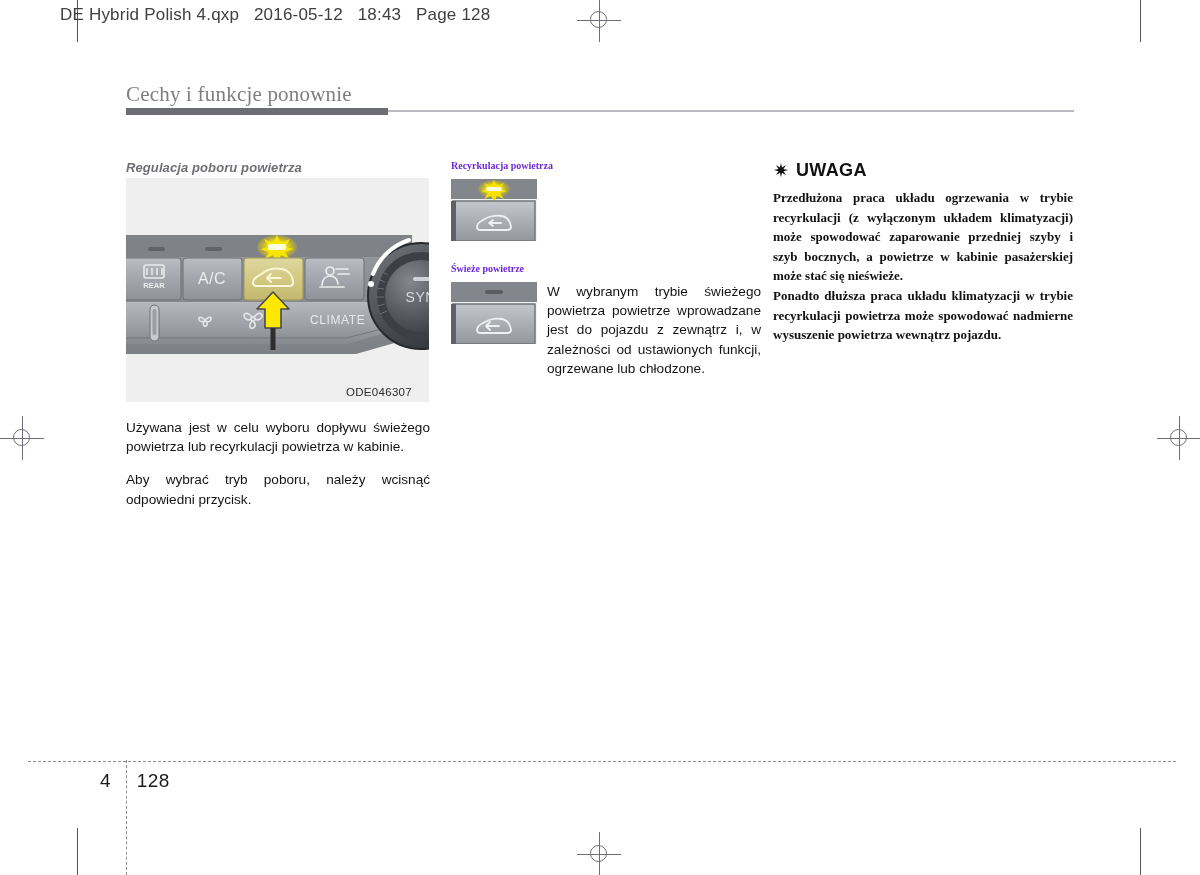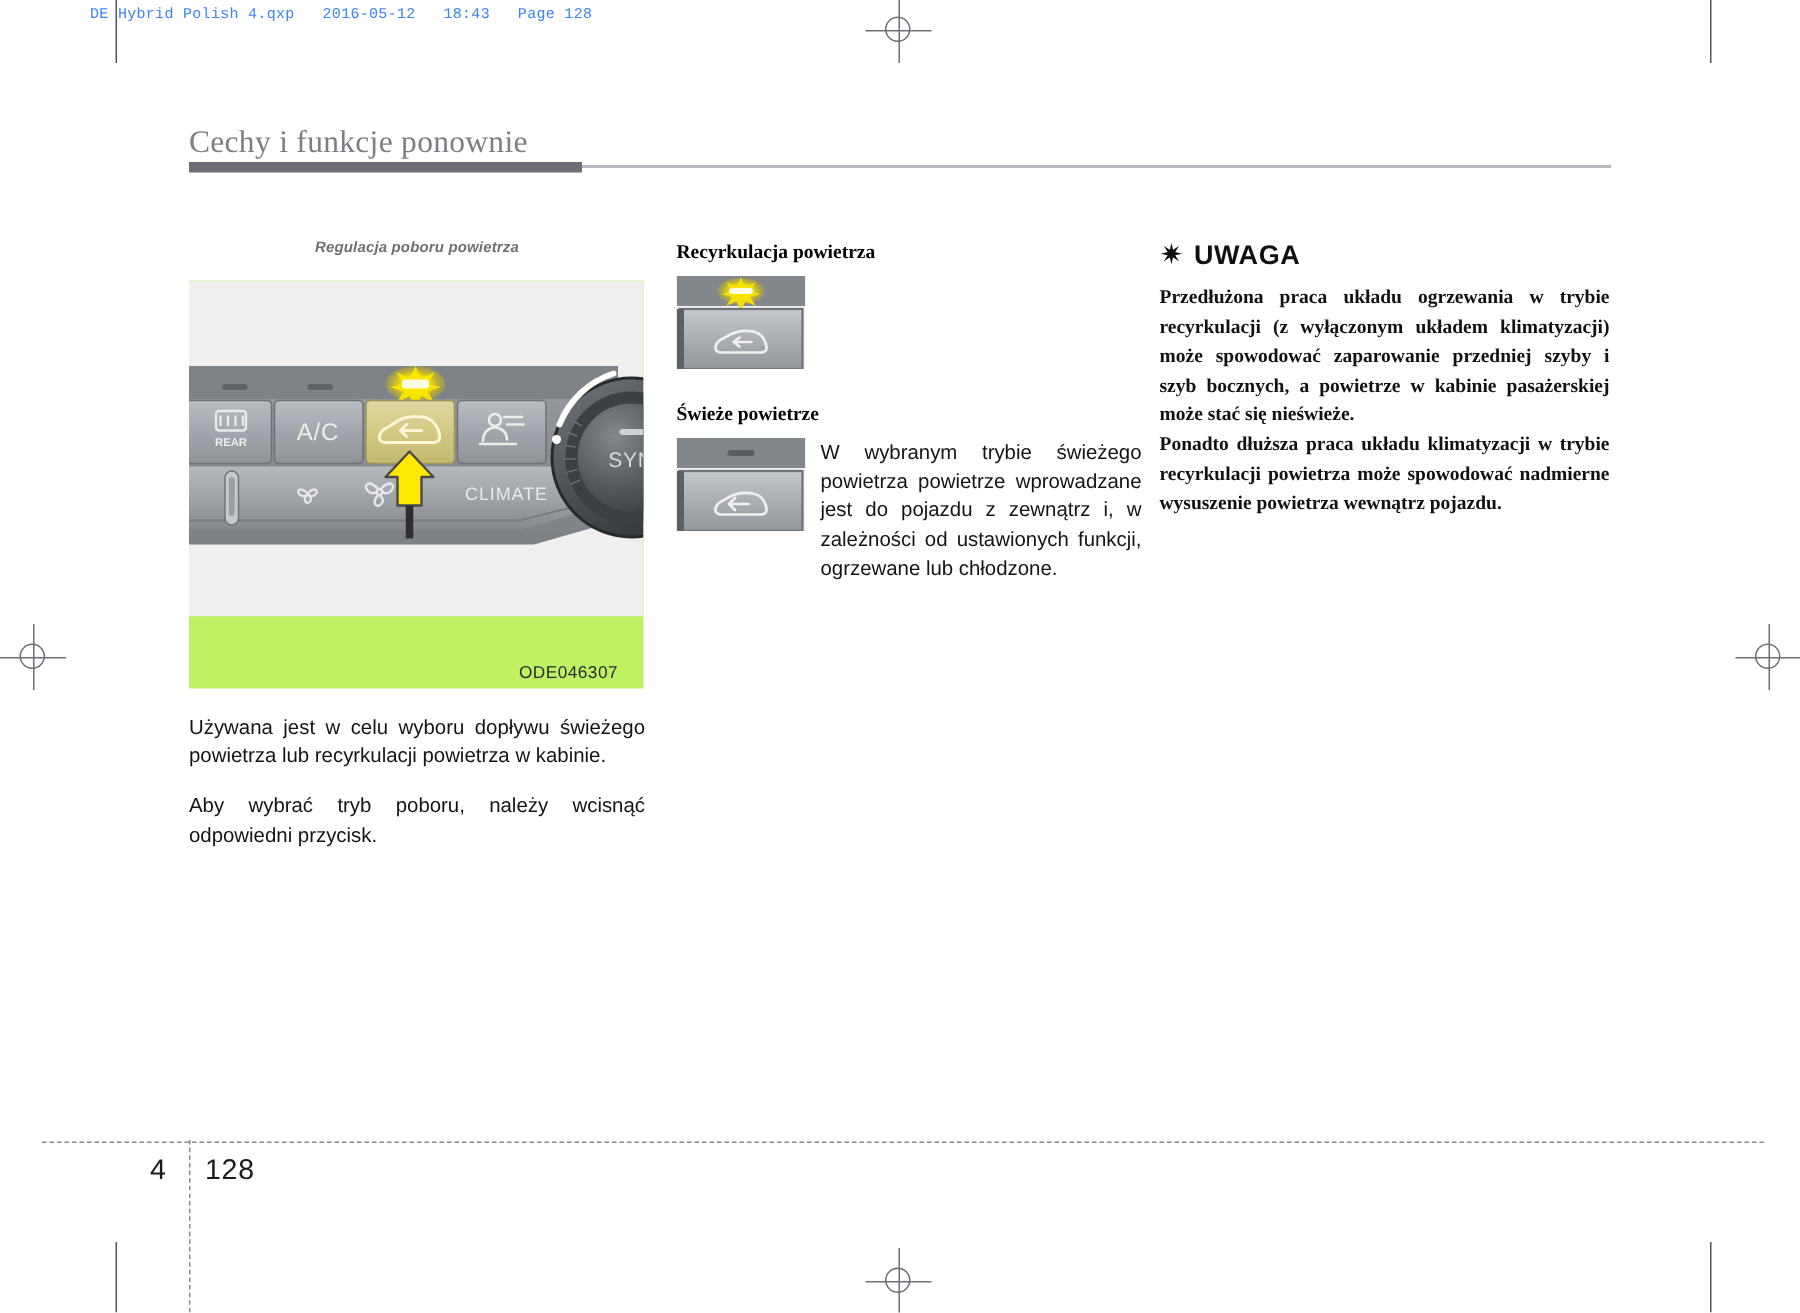--- a/index.html
+++ b/index.html
@@ -71,24 +71,24 @@
     height: 115px;
     width: 0;
     border-left: 1px dashed #8a8a92;
   }
 
   
   .file-header {
     position: absolute;
     left: 60px;
     top: 5px;
-    font-family: Liberation Mono, monospace;
-    font-size: 10px;
+    font-family: Liberation Sans, sans-serif;
+    font-size: 17px;
     letter-spacing: 0.2px;
-    color: #3b82f6;
+    color: #404040;
     white-space: pre;
   }
 
   
   .chapter-title {
     position: absolute;
     left: 126px;
     top: 82px;
     font-family: "Liberation Serif", serif;
     font-size: 21px;
@@ -115,49 +115,48 @@
   
   .col { position: absolute; }
   .col-1 { left: 126px; top: 160px; width: 304px; }
   .col-2 { left: 451px; top: 160px; width: 310px; }
   .col-3 { left: 773px; top: 160px; width: 300px; }
 
   .head-italic {
     font-family: "Liberation Sans", sans-serif;
     font-weight: bold;
     font-style: italic;
-    font-size: 10px;
+    font-size: 13px;
     color: #6f6f77;
-    margin: 0 0 16px 0;
+    margin: 0 0 3px 0;
     letter-spacing: 0.1px;
-    text-align: center;
   }
   .head-serif {
     font-family: "Liberation Serif", serif;
     font-weight: bold;
-    font-size: 13px;
-    color: #000000;
+    font-size: 10px;
+    color: #6d28d9;
     margin: 0 0 8px 0;
   }
 
   .body-sans {
     font-family: "Liberation Sans", sans-serif;
     font-size: 13.6px;
     line-height: 19.2px;
     color: #141414;
     text-align: justify;
     margin: 0 0 14px 0;
   }
   .body-sans:last-child { margin-bottom: 0; }
 
   
   .figure-wrap {
     position: relative;
     width: 303px;
-    height: 272px;
+    height: 224px;
     background: #bef264;
     overflow: hidden;
   }
   .fig-caption {
     position: absolute;
     right: 17px;
     bottom: 4px;
     font-family: "Liberation Sans", sans-serif;
     font-size: 11.5px;
     color: #2a2a2a;

